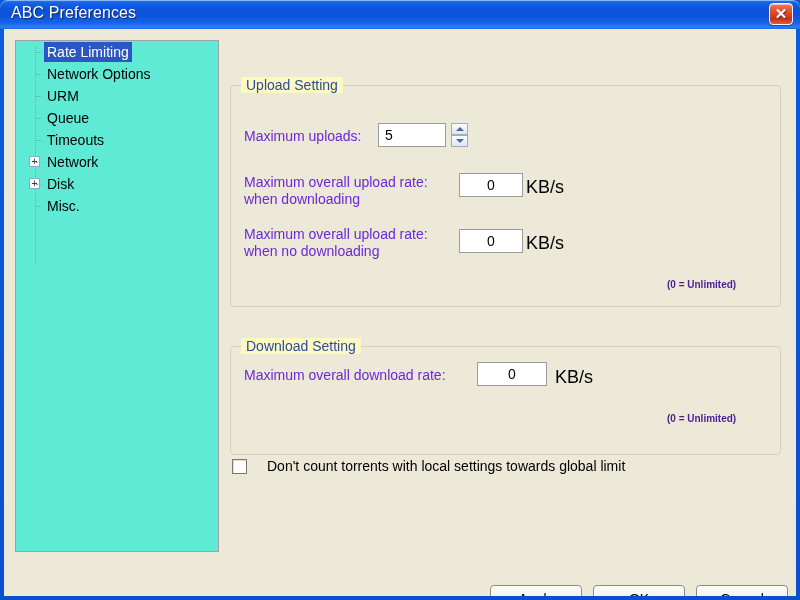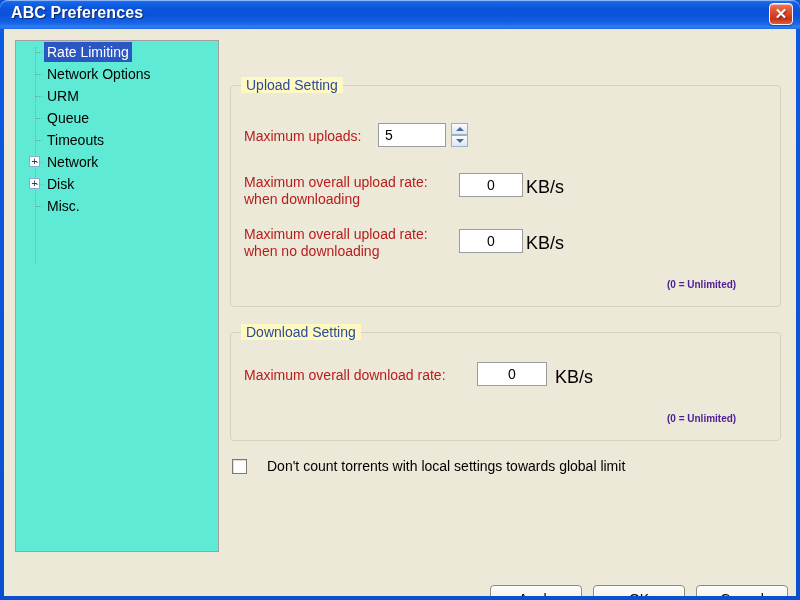--- a/index.html
+++ b/index.html
@@ -41,21 +41,21 @@
         #1562E6 78%,
         #2E7CF2 92%,
         #1F6AEA 100%);
     box-shadow: inset 0 1px 0 rgba(255,255,255,0.45);
   }
   #title-text {
     position: absolute;
     left: 11px;
     top: 4px;
     font-size: 16px;
-    font-weight: bold;
+    font-weight: normal;
     color: #FFFFFF;
     letter-spacing: 0.1px;
     text-shadow: 1px 1px 1px rgba(0,0,0,0.55);
     white-space: nowrap;
   }
   #close-button {
     position: absolute;
     right: 7px;
     top: 3px;
     width: 24px;
@@ -171,29 +171,29 @@
   }
 
   #group-upload {
     left: 226px;
     top: 56px;
     width: 551px;
     height: 222px;
   }
   #group-download {
     left: 226px;
-    top: 303px;
+    top: 317px;
     width: 551px;
     height: 109px;
   }
 
   .field-label {
     position: absolute;
     font-size: 14px;
-    color: #b91c1c;
+    color: #6d28d9;
     line-height: 17px;
     white-space: pre-line;
   }
   .textbox {
     position: absolute;
     box-sizing: border-box;
     background: #FFFFFF;
     border: 1px solid #9C9C9C;
     font-size: 14px;
     color: #000000;

